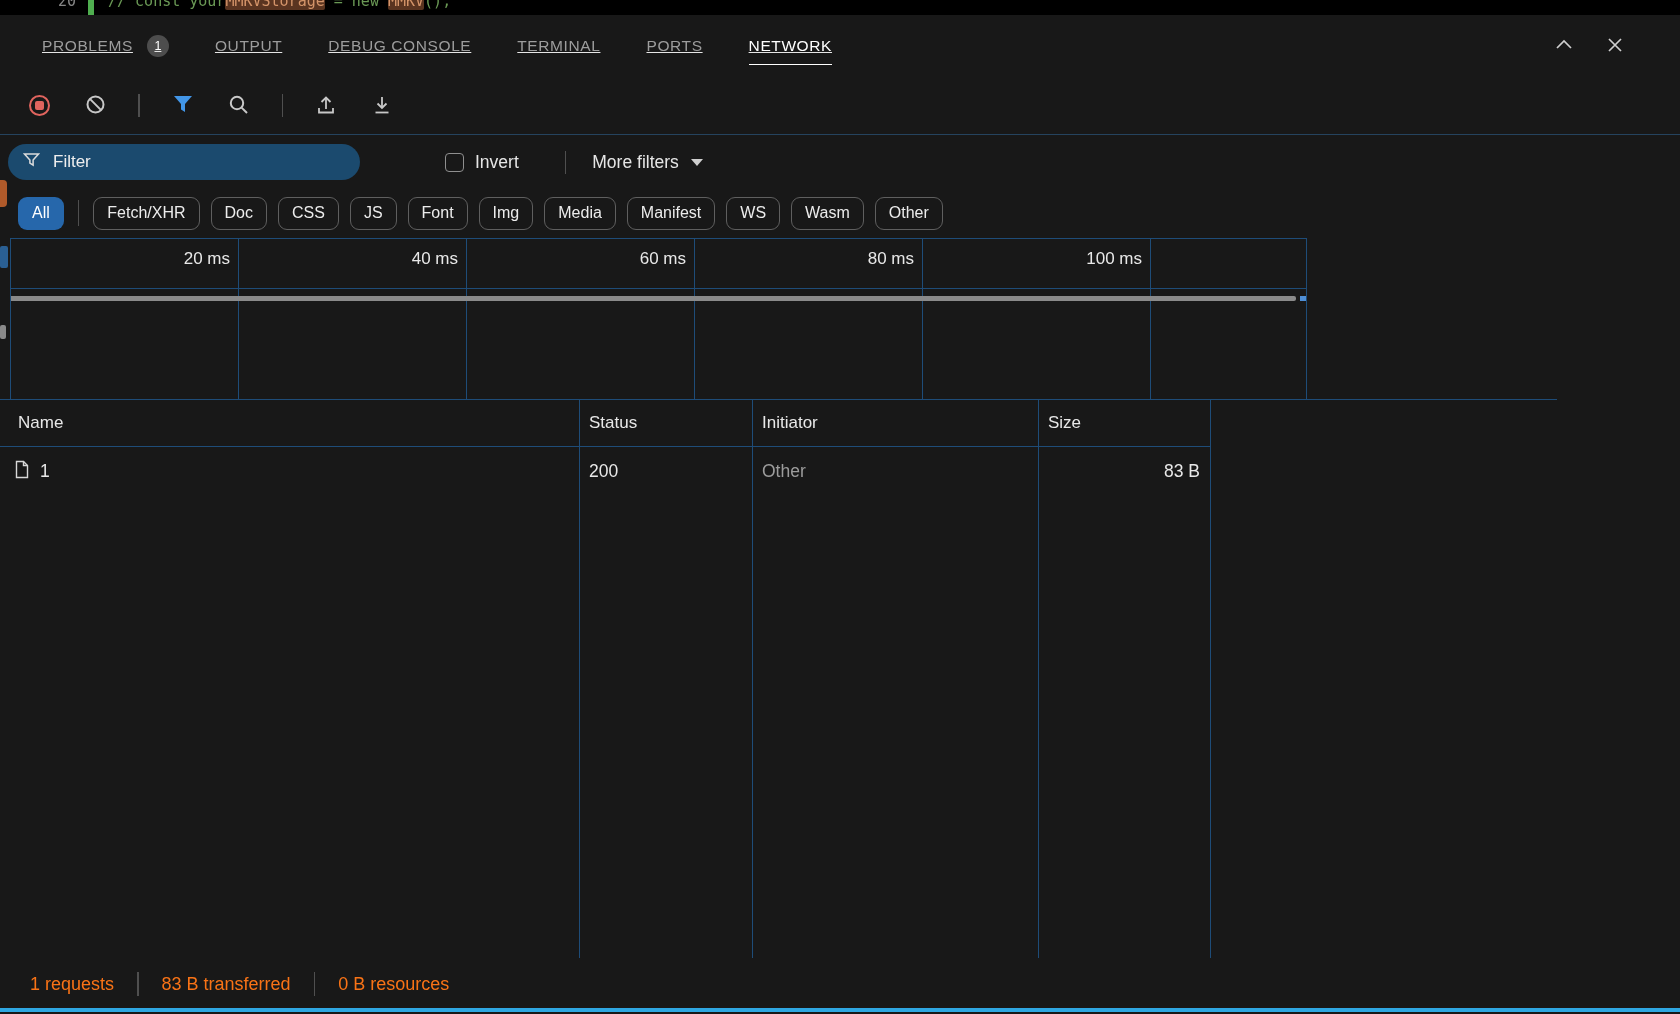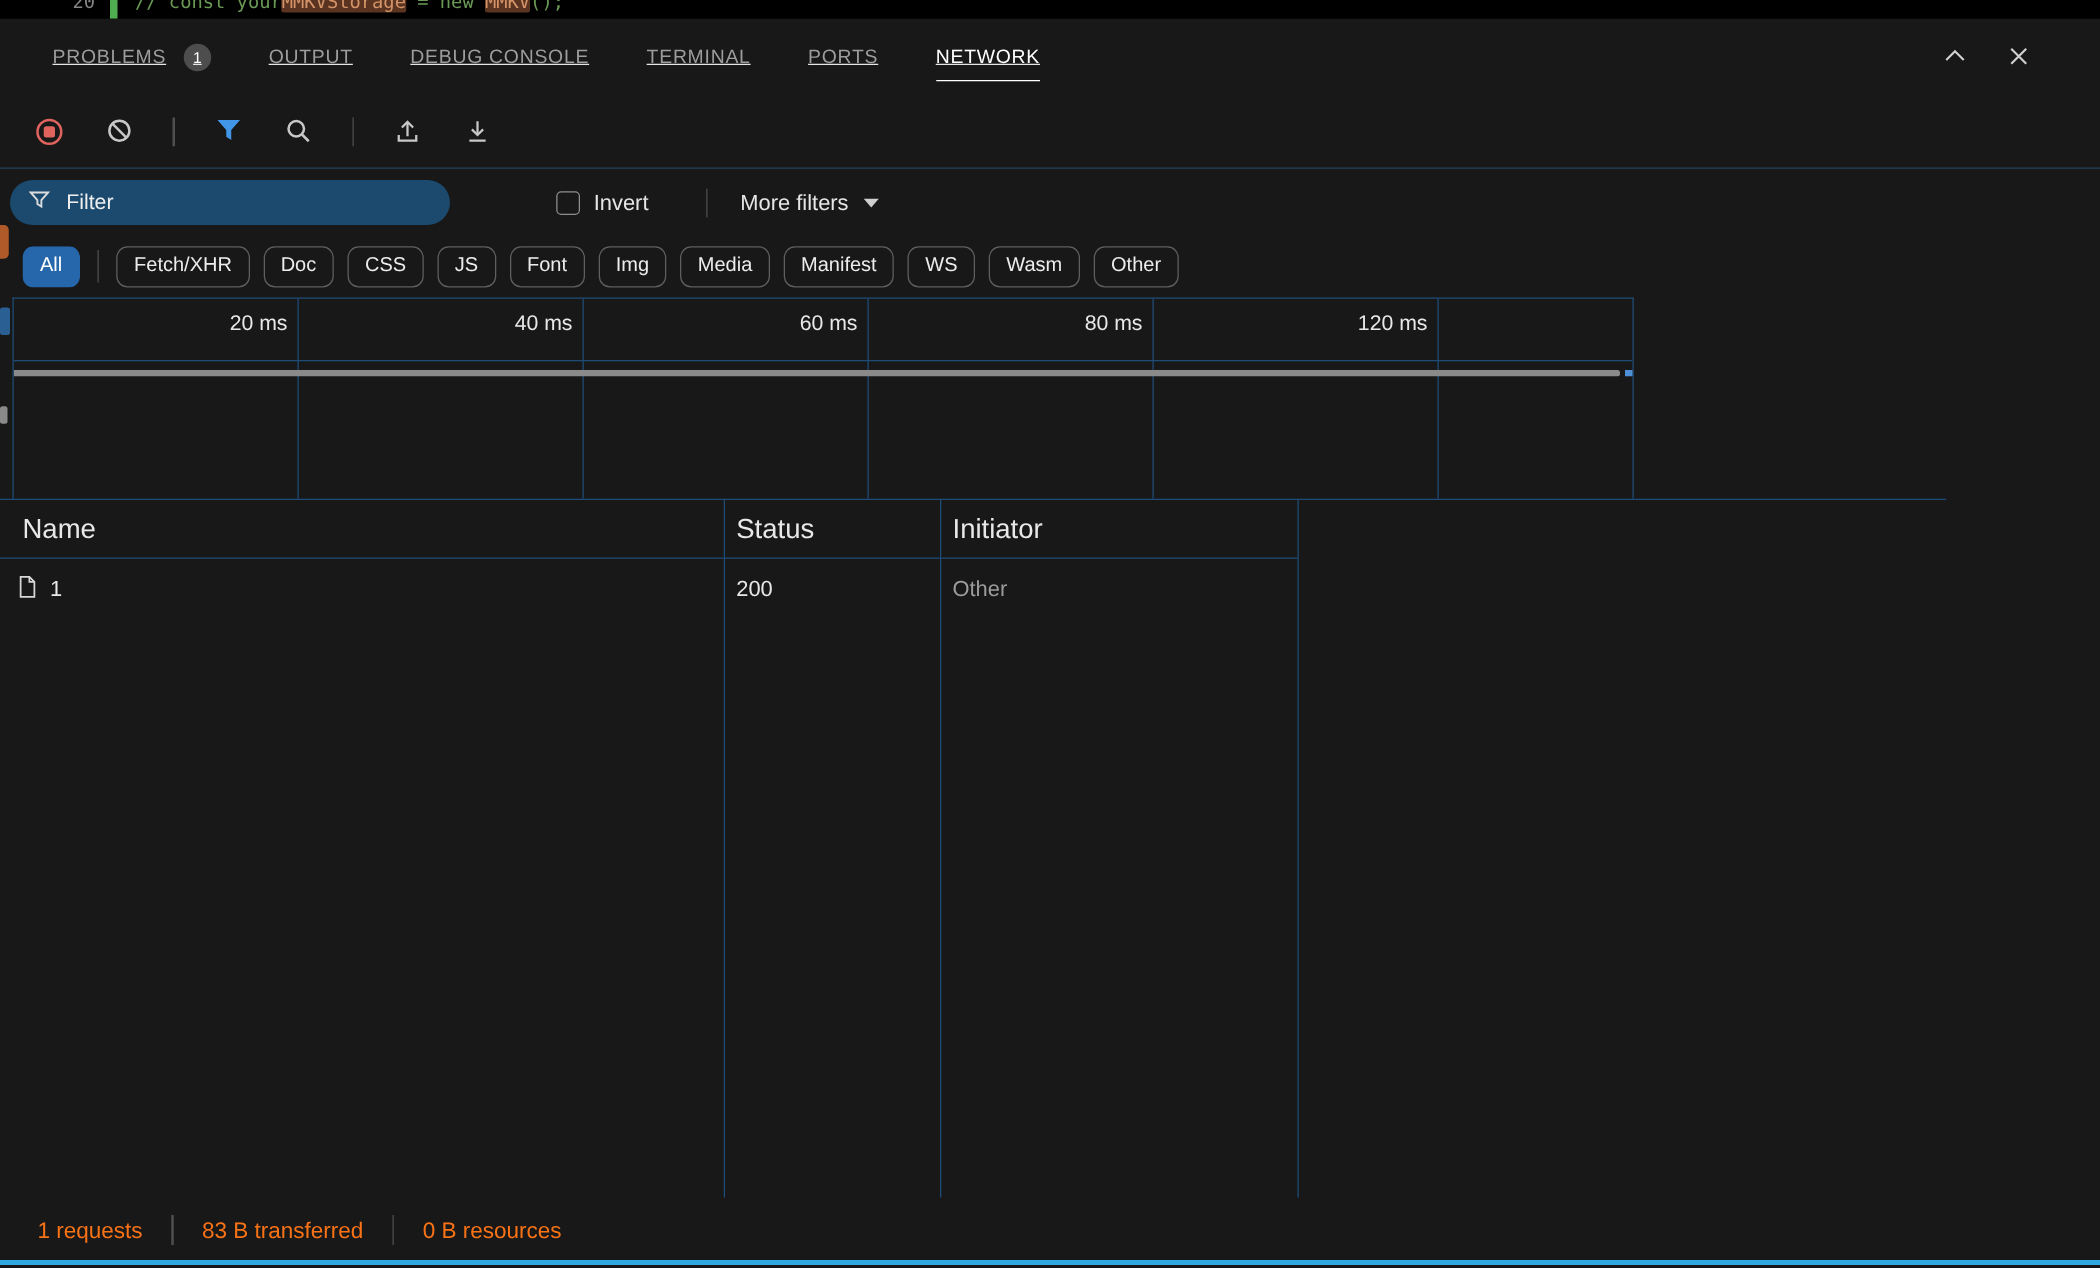--- a/index.html
+++ b/index.html
@@ -71,21 +71,21 @@
   .tl-header-line { position:absolute; top:49px; left:0; right:0; height:1px; background:var(--grid-blue,#1e4c78); }
   .ov-gray { position:absolute; top:57px; left:0; width:1285px; height:5px; background:#8a8a8a; border-radius:0 2px 2px 0; }
   .ov-blue { position:absolute; top:57px; left:1289px; width:19px; height:5px; background:#4f8fd6; }
 
   
   .net-table { position:absolute; top:399px; left:0; width:1557px; height:559px; display:flex;
     border-top:1px solid var(--grid-blue,#1e4c78); }
   .col { border-right:1px solid var(--grid-blue,#1e4c78); display:flex; flex-direction:column; height:100%; }
   .col-name { width:580px; } .col-status { width:173px; } .col-type { width:172px; }
   .col-initiator { width:286px; } .col-size { width:172px; } .col-time { width:173px; }
-  .th { height:47px; display:flex; align-items:center; padding-left:9px; font-size:22px; color:#e8e8e8;
+  .th { height:47px; display:flex; align-items:center; padding-left:9px; font-size:17px; color:#e8e8e8;
     border-bottom:1px solid var(--grid-blue,#1e4c78); cursor:pointer; flex:0 0 auto; }
   .col-name .th { padding-left:18px; }
   .td { height:49px; display:flex; align-items:center; padding-left:9px; font-size:17.5px; color:#e8e8e8; cursor:pointer; }
   .td.num { justify-content:flex-end; padding-left:0; padding-right:10px; }
   .td.dim { color:#9c9c9c; }
   .name-cell { gap:10px; padding-left:14px; }
 
   
   .summary { position:absolute; left:0; right:0; top:958px; height:52px; display:flex; align-items:center;
     padding-left:30px; font-size:18px; color:#f97316; }
@@ -242,20 +242,23 @@
       <div class="tl-col">
           <span class="tl-tick">40 ms</span>
         </div>
       <div class="tl-col">
           <span class="tl-tick">60 ms</span>
         </div>
       <div class="tl-col">
           <span class="tl-tick">80 ms</span>
         </div>
       <div class="tl-col">
+          <span class="tl-tick">100 ms</span>
+        </div>
+      <div class="tl-col">
           <span class="tl-tick">120 ms</span>
         </div>
       <div class="tl-col">
           <span class="tl-tick">140 ms</span>
         </div>
     </div>
     <div class="tl-header-line"></div>
     <div class="ov-gray"></div>
     <div class="ov-blue"></div>
   </div>
@@ -274,20 +277,24 @@
       </div>
     </div>
     <div class="col col-status">
       <div class="th">Status</div>
       <div class="td">200</div>
     </div>
     <div class="col col-initiator">
       <div class="th">Initiator</div>
       <div class="td dim">Other</div>
     </div>
+    <div class="col col-size">
+      <div class="th">Size</div>
+      <div class="td num">83 B</div>
+    </div>
   </div>
 
   <div class="summary">
     <span>1 requests</span>
     <span class="vsep"></span>
     <span>83 B transferred</span>
     <span class="vsep"></span>
     <span>0 B resources</span>
   </div>
 

